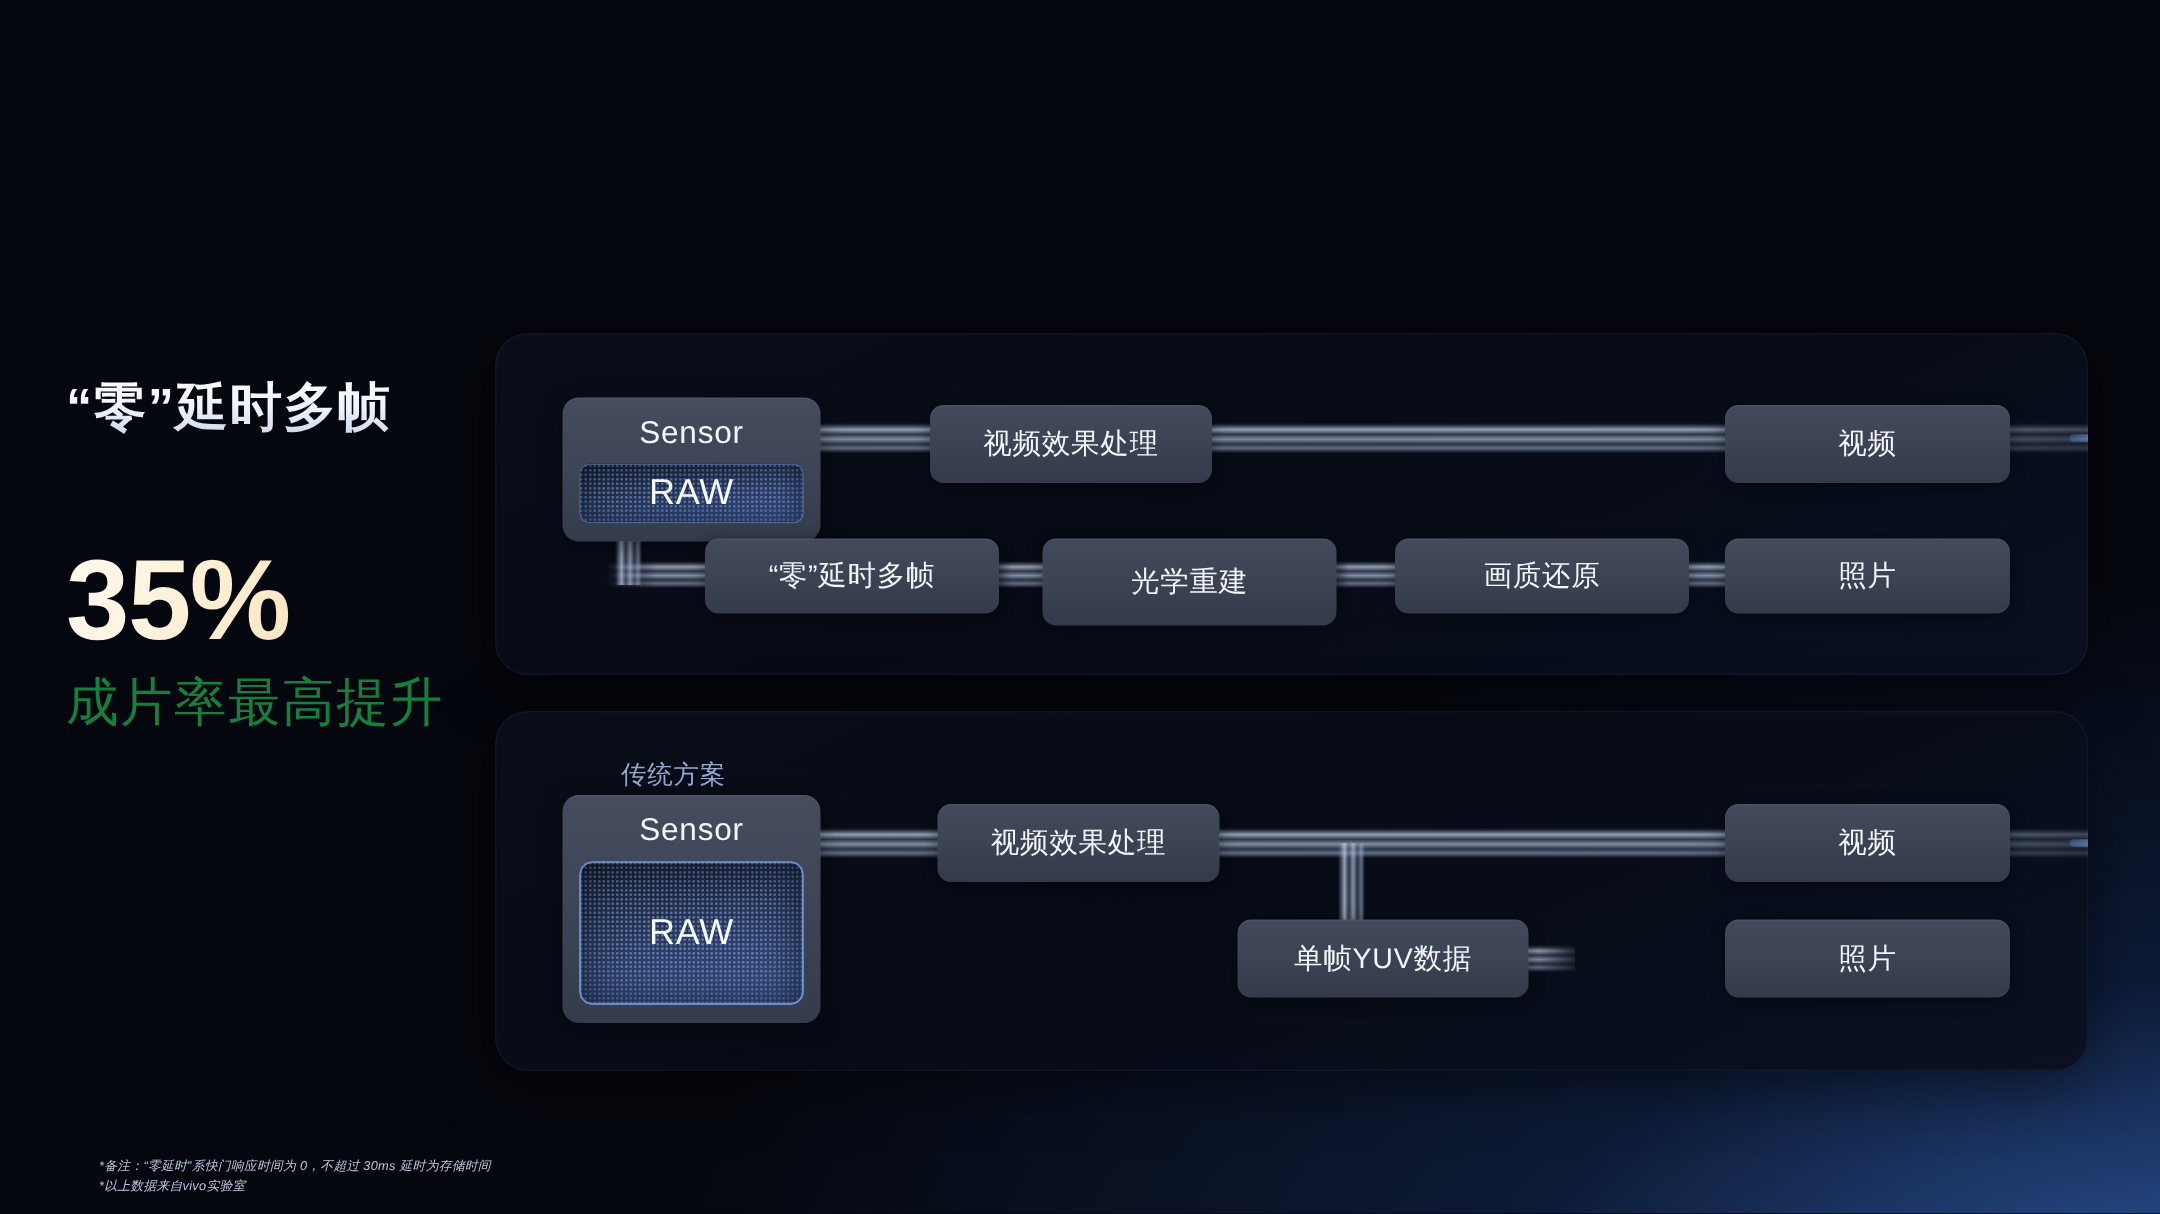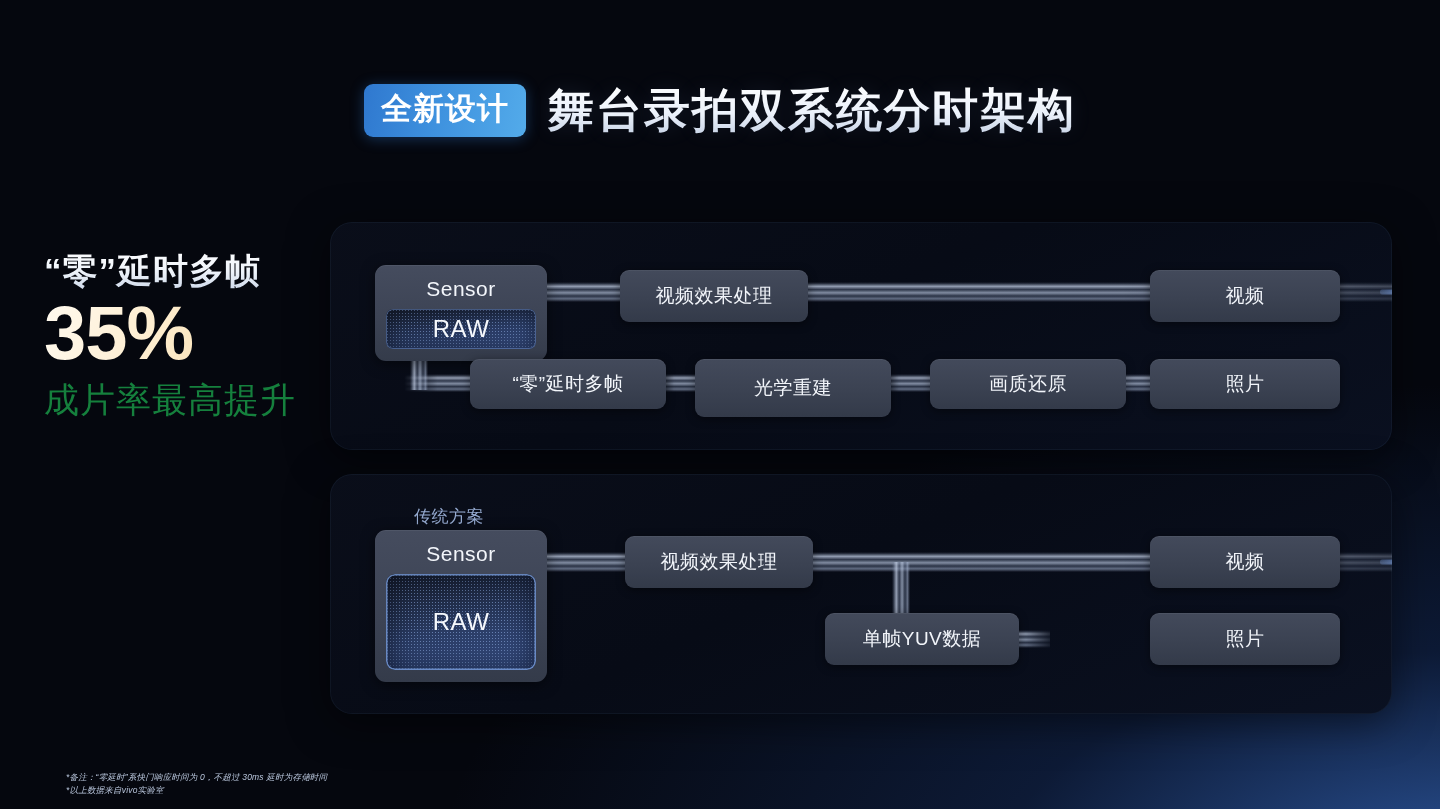--- a/index.html
+++ b/index.html
@@ -54,21 +54,21 @@
   }
 
   
   .stats { position: absolute; left: 44px; top: 248px; width: 300px; z-index: 5; }
   .stat-head {
     font-size: 35px; font-weight: 700; letter-spacing: 1px;
     background: linear-gradient(180deg,#ffffff 0%, #eef3fa 50%, #c6d2e5 100%);
     -webkit-background-clip:text; background-clip:text; color:transparent;
     white-space: nowrap;
   }
-  .stat-block { }
+  .stat-block { margin-top: 68px; }
   .stat-block.second { margin-top: 88px; }
   .stat-num {
     font-size: 76px; font-weight: 700; letter-spacing: -1px; line-height: 1.0;
     background: linear-gradient(110deg, #fffaf0 0%, #fdeccd 40%, #f7d9a6 75%, #f3cf95 100%);
     -webkit-background-clip:text; background-clip:text; color:transparent;
     white-space: nowrap;
   }
   .stat-label {
     margin-top: 6px;
     font-size: 35px; font-weight: 400; letter-spacing: 1px;
@@ -184,24 +184,20 @@
     color: #b9c6dc; font-size: 8.5px; line-height: 1.55; letter-spacing: 0.2px;
     white-space: nowrap;
     font-style: italic;
   }
 </style>
 </head>
 <body>
 
 <div id="stage">
 
-  <div class="header">
-    <span class="badge">全新设计</span>
-    <span class="title">舞台录拍双系统分时架构</span>
-  </div>
 
   <div class="stats">
     <div class="stat-head">“零”延时多帧</div>
 
     <div class="stat-block">
       <div class="stat-num">35%</div>
       <div class="stat-label">成片率最高提升</div>
     </div>
 
   </div>

